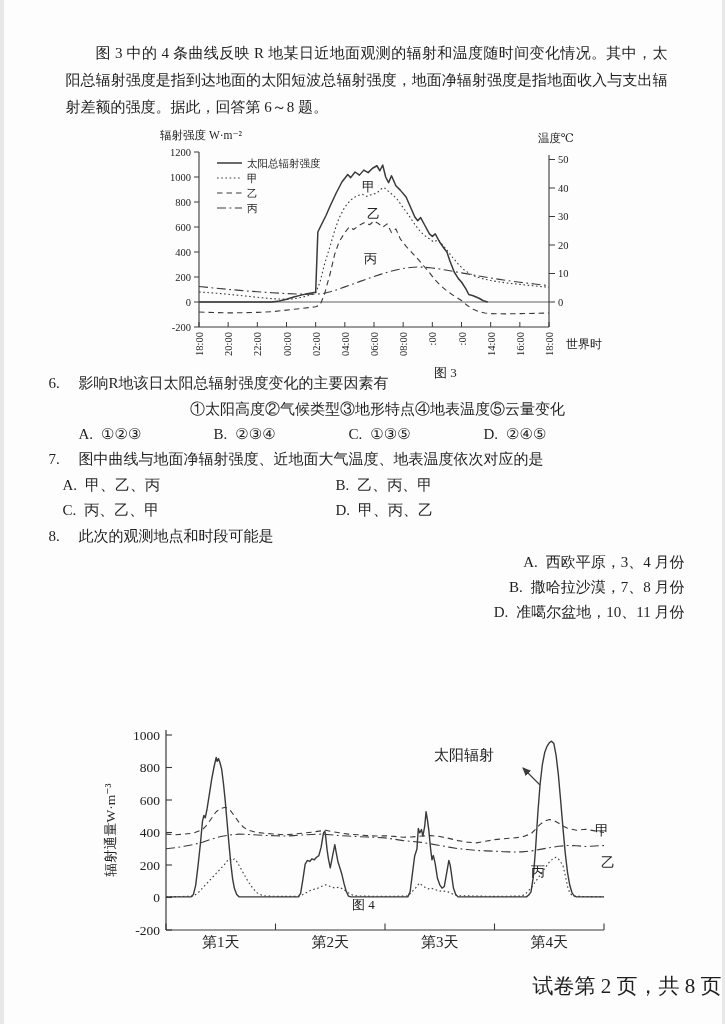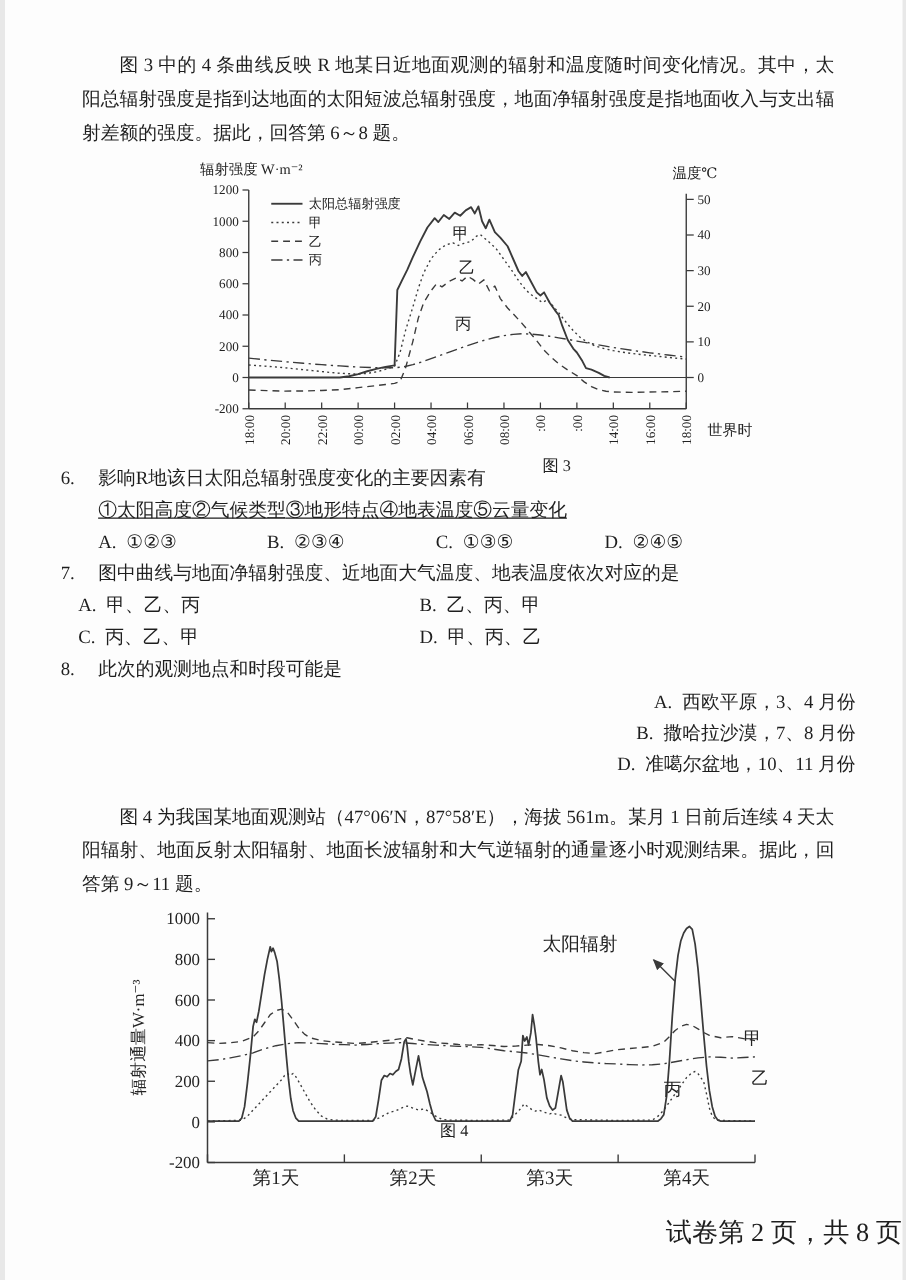--- a/index.html
+++ b/index.html
@@ -3,22 +3,22 @@
 <meta charset="utf-8">
 <style>
   html,body{margin:0;padding:0;background:#e8e8e8;}
   .page{position:relative;width:718px;height:1024px;background:#fdfdfd;margin:0 auto;
         font-family:"Liberation Serif","DejaVu Serif",serif;color:#1e1e1e;overflow:hidden;}
   .para{position:absolute;left:62px;width:602px;font-size:15px;line-height:27px;
         text-indent:2em;text-align:justify;}
   .questions{position:absolute;left:45px;top:372px;width:636px;font-size:15px;}
   .qrow{display:flex;line-height:23px;margin-bottom:2px;}
   .qnum{width:30px;flex:0 0 30px;}
-  .inline-choices{display:flex;justify-content:flex-start;margin-left:30px;width:598px;
-                  line-height:24px;margin-bottom:1px;text-decoration:underline;}
+  .inline-choices{display:flex;justify-content:center;margin-left:30px;width:598px;
+                  line-height:24px;margin-bottom:1px;}
   .opt-grid-4{display:flex;margin-left:30px;line-height:24px;margin-bottom:2px;}
   .opt-grid-4 .opt{width:135px;flex:0 0 135px;}
   .opt-grid-2{display:grid;grid-template-columns:273px 1fr;margin-left:14px;line-height:25px;margin-bottom:2px;}
   .opt-list{margin-left:36px;line-height:25px;text-align:right;}
   .opt-list .opt{display:block;}
   .opt .ol{margin-right:8px;}
   svg{position:absolute;overflow:visible;}
   #fig3{left:150px;top:125px;}
   #fig4{left:95px;top:718px;}
   .footer{position:absolute;top:972px;left:0;width:100%;text-align:right;font-size:21px;}
@@ -146,21 +146,20 @@
       <span class="qnum">8.</span>
       <span>此次的观测地点和时段可能是</span>
     </div>
     <div class="opt-list">
       <span class="opt"><span class="ol">A.</span><span>西欧平原，3、4 月份</span></span>
       <span class="opt"><span class="ol">B.</span><span>撒哈拉沙漠，7、8 月份</span></span>
       <span class="opt"><span class="ol">D.</span><span>准噶尔盆地，10、11 月份</span></span>
     </div>
   </div>
 
-  <div class="para" style="top:641px;">图 4 为我国某地面观测站（47°06′N，87°58′E），海拔 561m。某月 1 日前后连续 4 天太阳辐射、地面反射太阳辐射、地面长波辐射和大气逆辐射的通量逐小时观测结果。据此，回答第 9～11 题。</div>
 
   <svg id="fig4" width="560" height="242">
       <defs>
         <marker id="arrowhead" markerWidth="9" markerHeight="8" refX="7" refY="3.5" orient="auto">
           <path d="M0,0 L8,3.5 L0,7 Z" fill="#3a3a3a"></path>
         </marker>
       </defs>
       <line x1="67" y1="12" x2="67" y2="212" stroke="#3a3a3a" stroke-width="1.2"></line>
       <line x1="67" y1="212" x2="505" y2="212" stroke="#3a3a3a" stroke-width="1.2"></line>
       <line x1="67" y1="212" x2="73" y2="212" stroke="#3a3a3a" stroke-width="1.1"></line>

